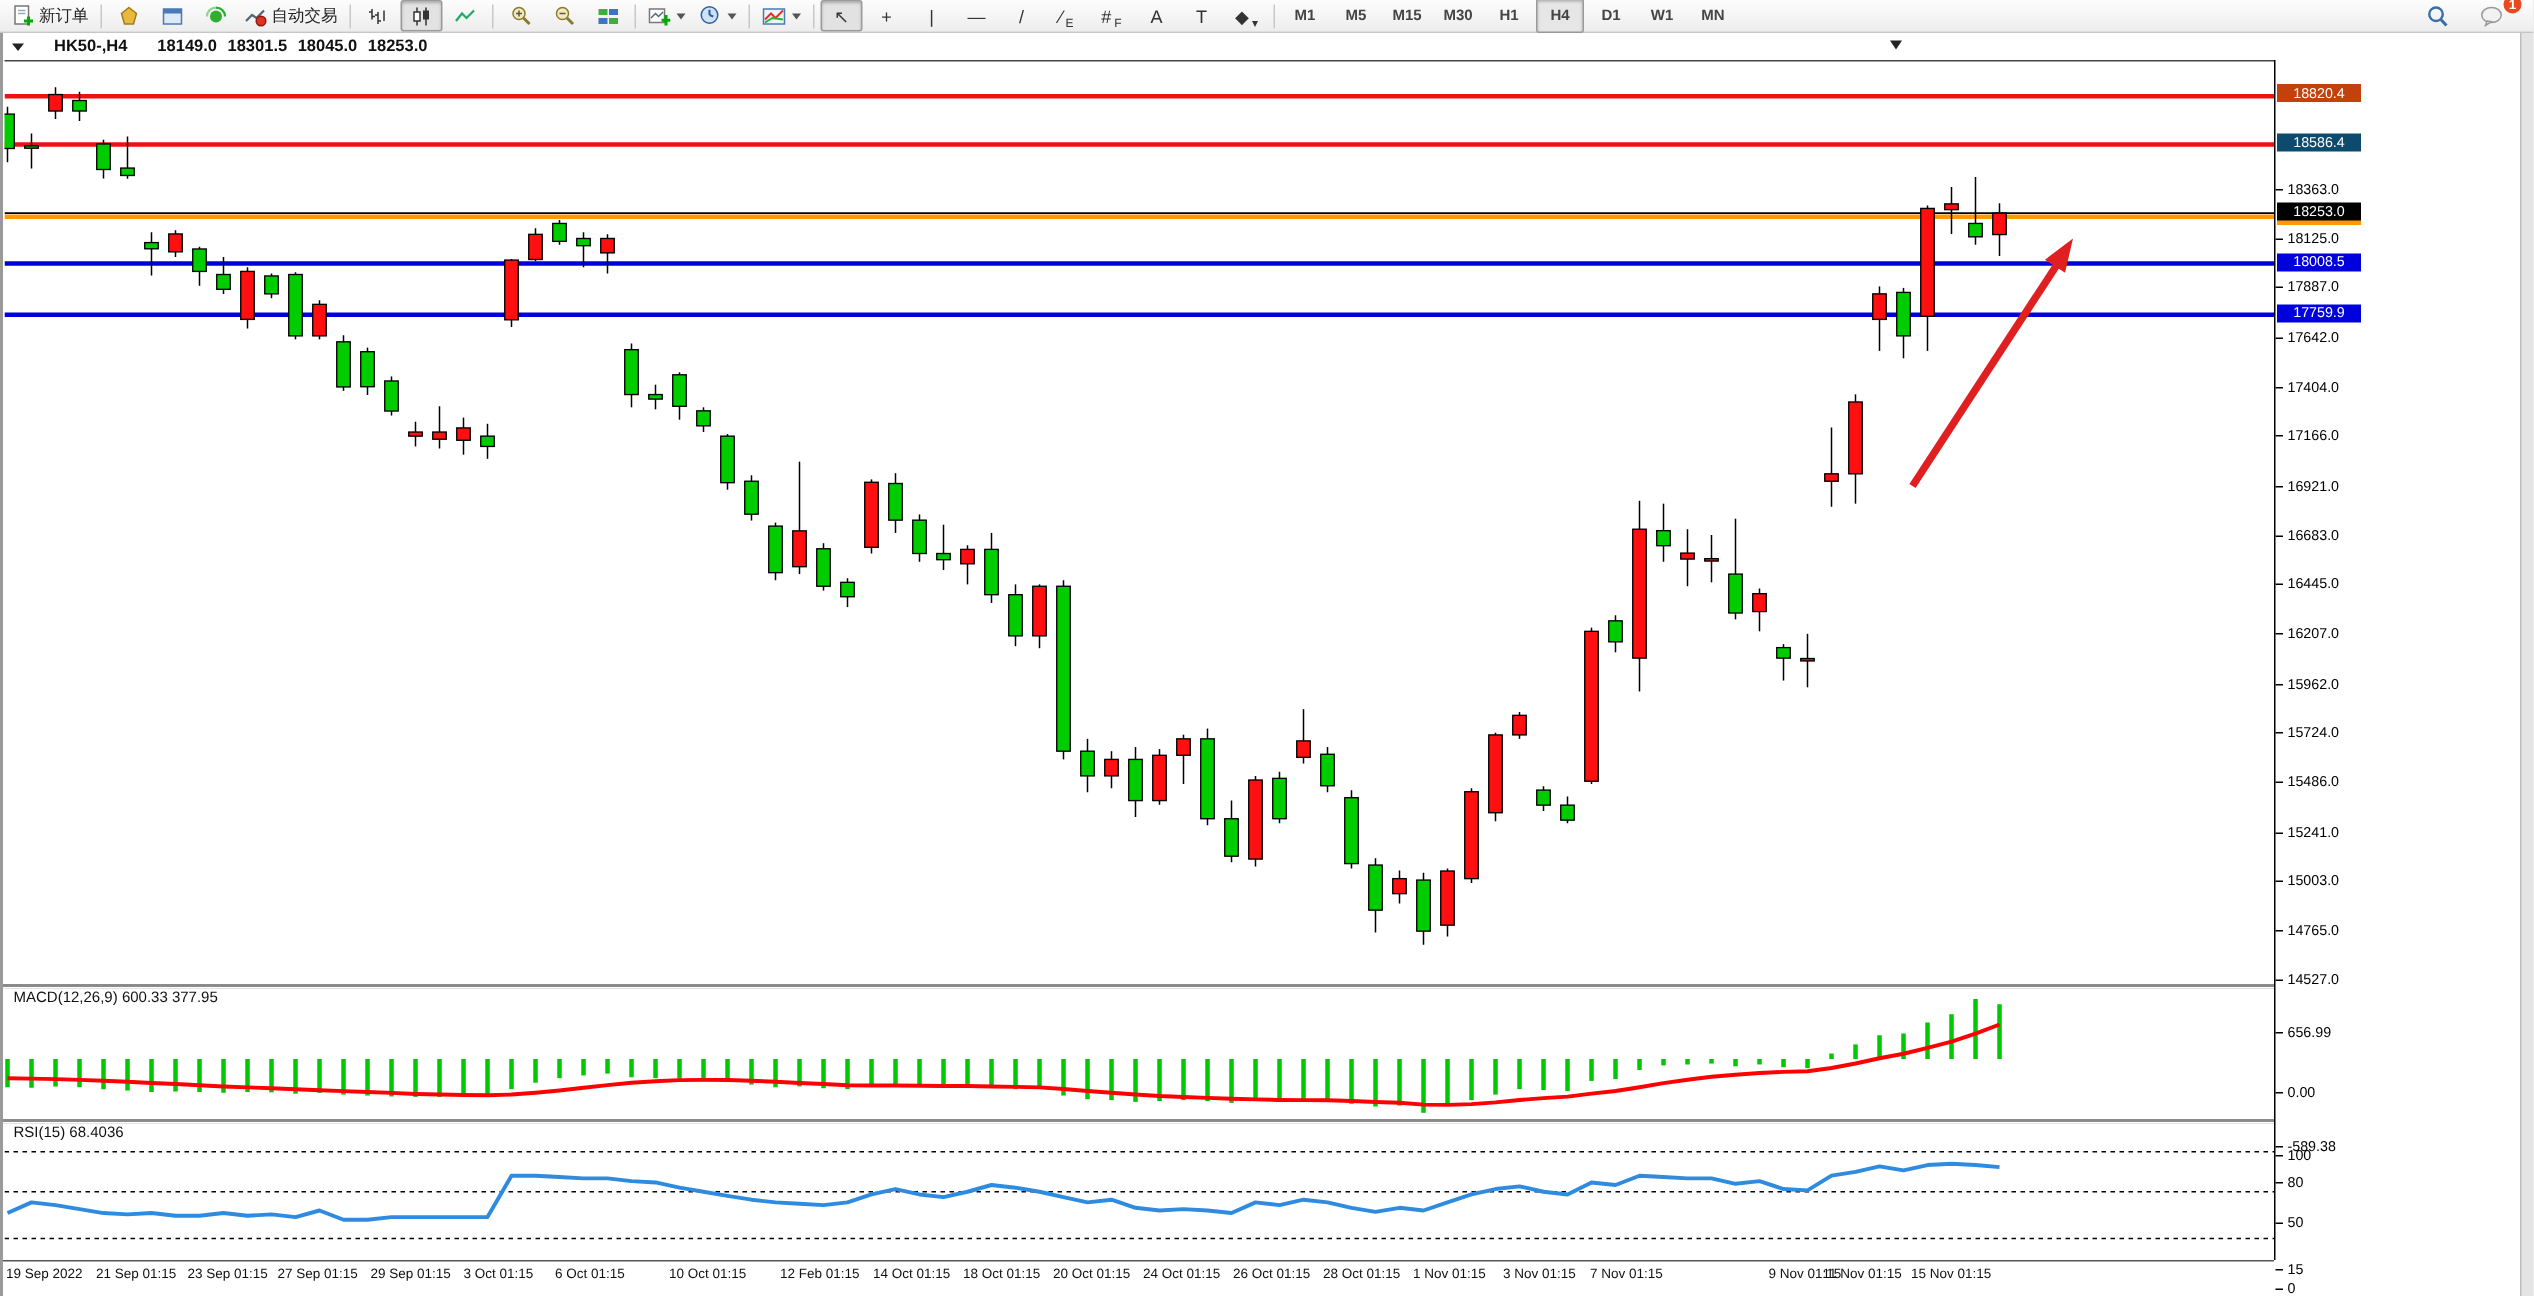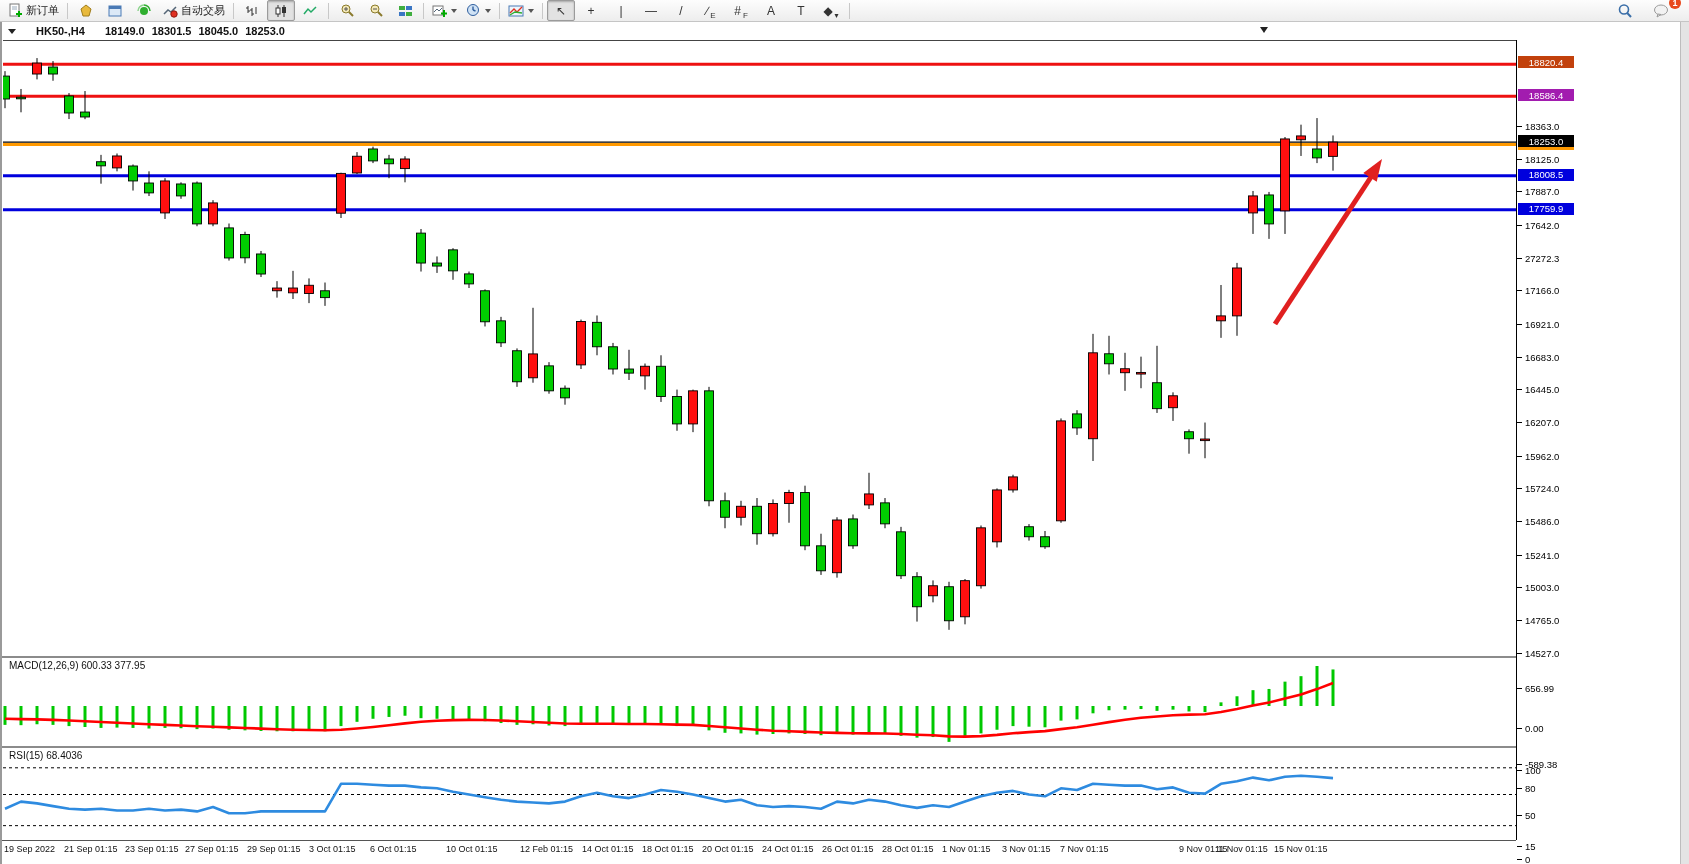--- a/index.html
+++ b/index.html
@@ -185,20 +185,31 @@
         </div>
         <div class="tbtn">
           <span class="toolglyph">T</span>
         </div>
         <div class="tbtn">
           <span class="toolglyph">◆</span>
           <span class="toolsub">▾</span>
         </div>
       </div>
     <div class="sep"></div>
+    <div id="tf-group" style="display:flex;align-items:center;gap:2px;">
+        <div class="tbtn tf">M1</div>
+        <div class="tbtn tf">M5</div>
+        <div class="tbtn tf">M15</div>
+        <div class="tbtn tf">M30</div>
+        <div class="tbtn tf">H1</div>
+        <div class="tbtn tf pressed">H4</div>
+        <div class="tbtn tf">D1</div>
+        <div class="tbtn tf">W1</div>
+        <div class="tbtn tf">MN</div>
+      </div>
     <div class="tb-right">
       <div class="tbtn">
         <svg width="16" height="16" viewBox="0 0 16 16">
             <circle cx="7" cy="6.5" r="4.5" fill="none" stroke="#3a6ea8" stroke-width="1.6"></circle>
             <line x1="10.2" y1="10" x2="14" y2="14" stroke="#3a6ea8" stroke-width="2"></line>
           </svg>
       </div>
       <div class="tbtn" style="position:relative;">
         <svg width="16" height="15" viewBox="0 0 16 15">
             <ellipse cx="8" cy="7" rx="6.5" ry="5" fill="#f2f2f2" stroke="#9a9a9a"></ellipse>
@@ -540,21 +551,21 @@
     <div class="price-axis" id="price-axis">
         <div class="ptick" style="top: 86px;"></div>
         <div class="plabel" style="top: 81px;">18363.0</div>
         <div class="ptick" style="top: 118.67px;"></div>
         <div class="plabel" style="top: 113.67px;">18125.0</div>
         <div class="ptick" style="top: 151.341px;"></div>
         <div class="plabel" style="top: 146.341px;">17887.0</div>
         <div class="ptick" style="top: 184.972px;"></div>
         <div class="plabel" style="top: 179.972px;">17642.0</div>
         <div class="ptick" style="top: 217.642px;"></div>
-        <div class="plabel" style="top: 212.642px;">27272.3</div>
+        <div class="plabel" style="top: 212.642px;">17404.0</div>
         <div class="ptick" style="top: 250.312px;"></div>
         <div class="plabel" style="top: 245.312px;">17166.0</div>
         <div class="ptick" style="top: 283.943px;"></div>
         <div class="plabel" style="top: 278.943px;">16921.0</div>
         <div class="ptick" style="top: 316.614px;"></div>
         <div class="plabel" style="top: 311.614px;">16683.0</div>
         <div class="ptick" style="top: 349.284px;"></div>
         <div class="plabel" style="top: 344.284px;">16445.0</div>
         <div class="ptick" style="top: 381.954px;"></div>
         <div class="plabel" style="top: 376.954px;">16207.0</div>
@@ -566,21 +577,21 @@
         <div class="plabel" style="top: 475.926px;">15486.0</div>
         <div class="ptick" style="top: 514.557px;"></div>
         <div class="plabel" style="top: 509.557px;">15241.0</div>
         <div class="ptick" style="top: 547.227px;"></div>
         <div class="plabel" style="top: 542.227px;">15003.0</div>
         <div class="ptick" style="top: 579.897px;"></div>
         <div class="plabel" style="top: 574.897px;">14765.0</div>
         <div class="ptick" style="top: 612.568px;"></div>
         <div class="plabel" style="top: 607.568px;">14527.0</div>
         <div class="ptag" style="top: 16px; background: #c2410c;">18820.4</div>
-        <div class="ptag" style="top: 49.3339px; background: #a21caf;">18586.4</div>
+        <div class="ptag" style="top: 49.3339px; background: #0c4a6e;">18586.4</div>
         <div class="ptag" style="top: 97.5294px; background: rgb(255, 153, 0);">18235.3</div>
         <div class="ptag" style="top: 128.662px; background: rgb(0, 0, 221);">18008.5</div>
         <div class="ptag" style="top: 162.788px; background: rgb(0, 0, 221);">17759.9</div>
         <div class="ptag" style="top: 95.0997px; background: rgb(0, 0, 0);">18253.0</div>
         <div class="ptick" style="top: 648px;"></div>
         <div class="plabel" style="top: 643px;">656.99</div>
         <div class="ptick" style="top: 688px;"></div>
         <div class="plabel" style="top: 683px;">0.00</div>
         <div class="ptick" style="top: 723.884px;"></div>
         <div class="plabel" style="top: 718.884px;">-589.38</div>

